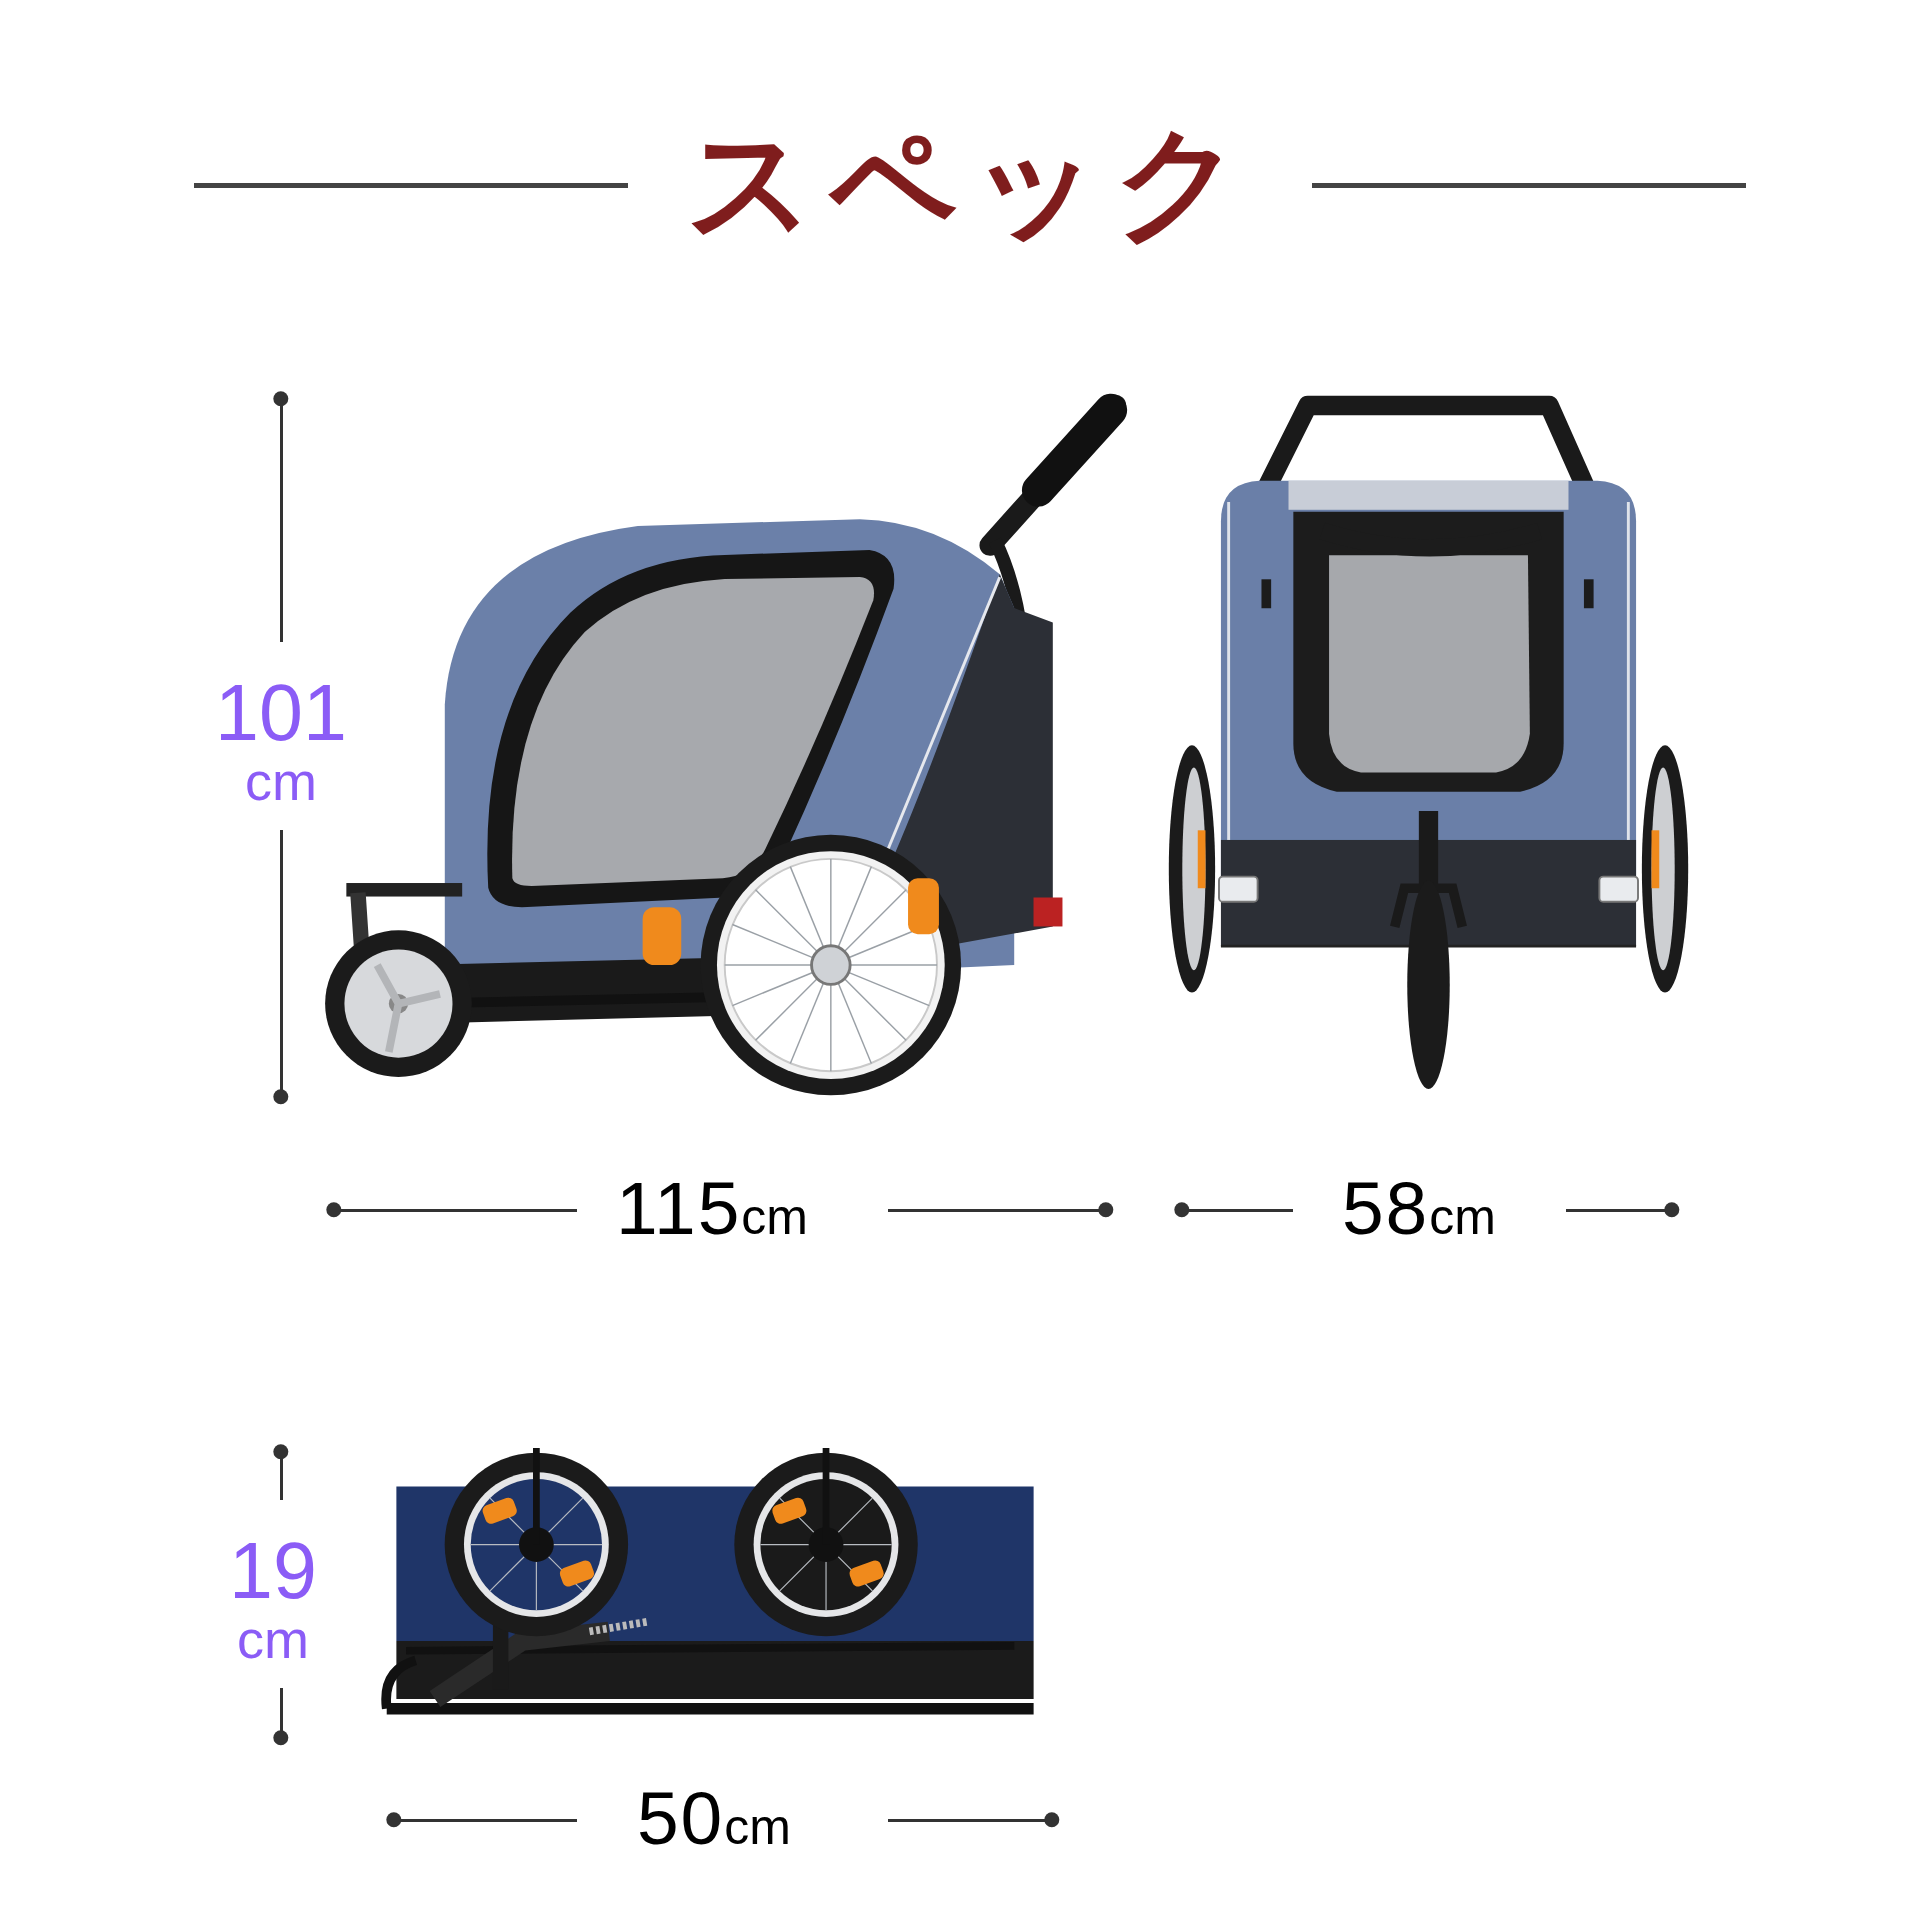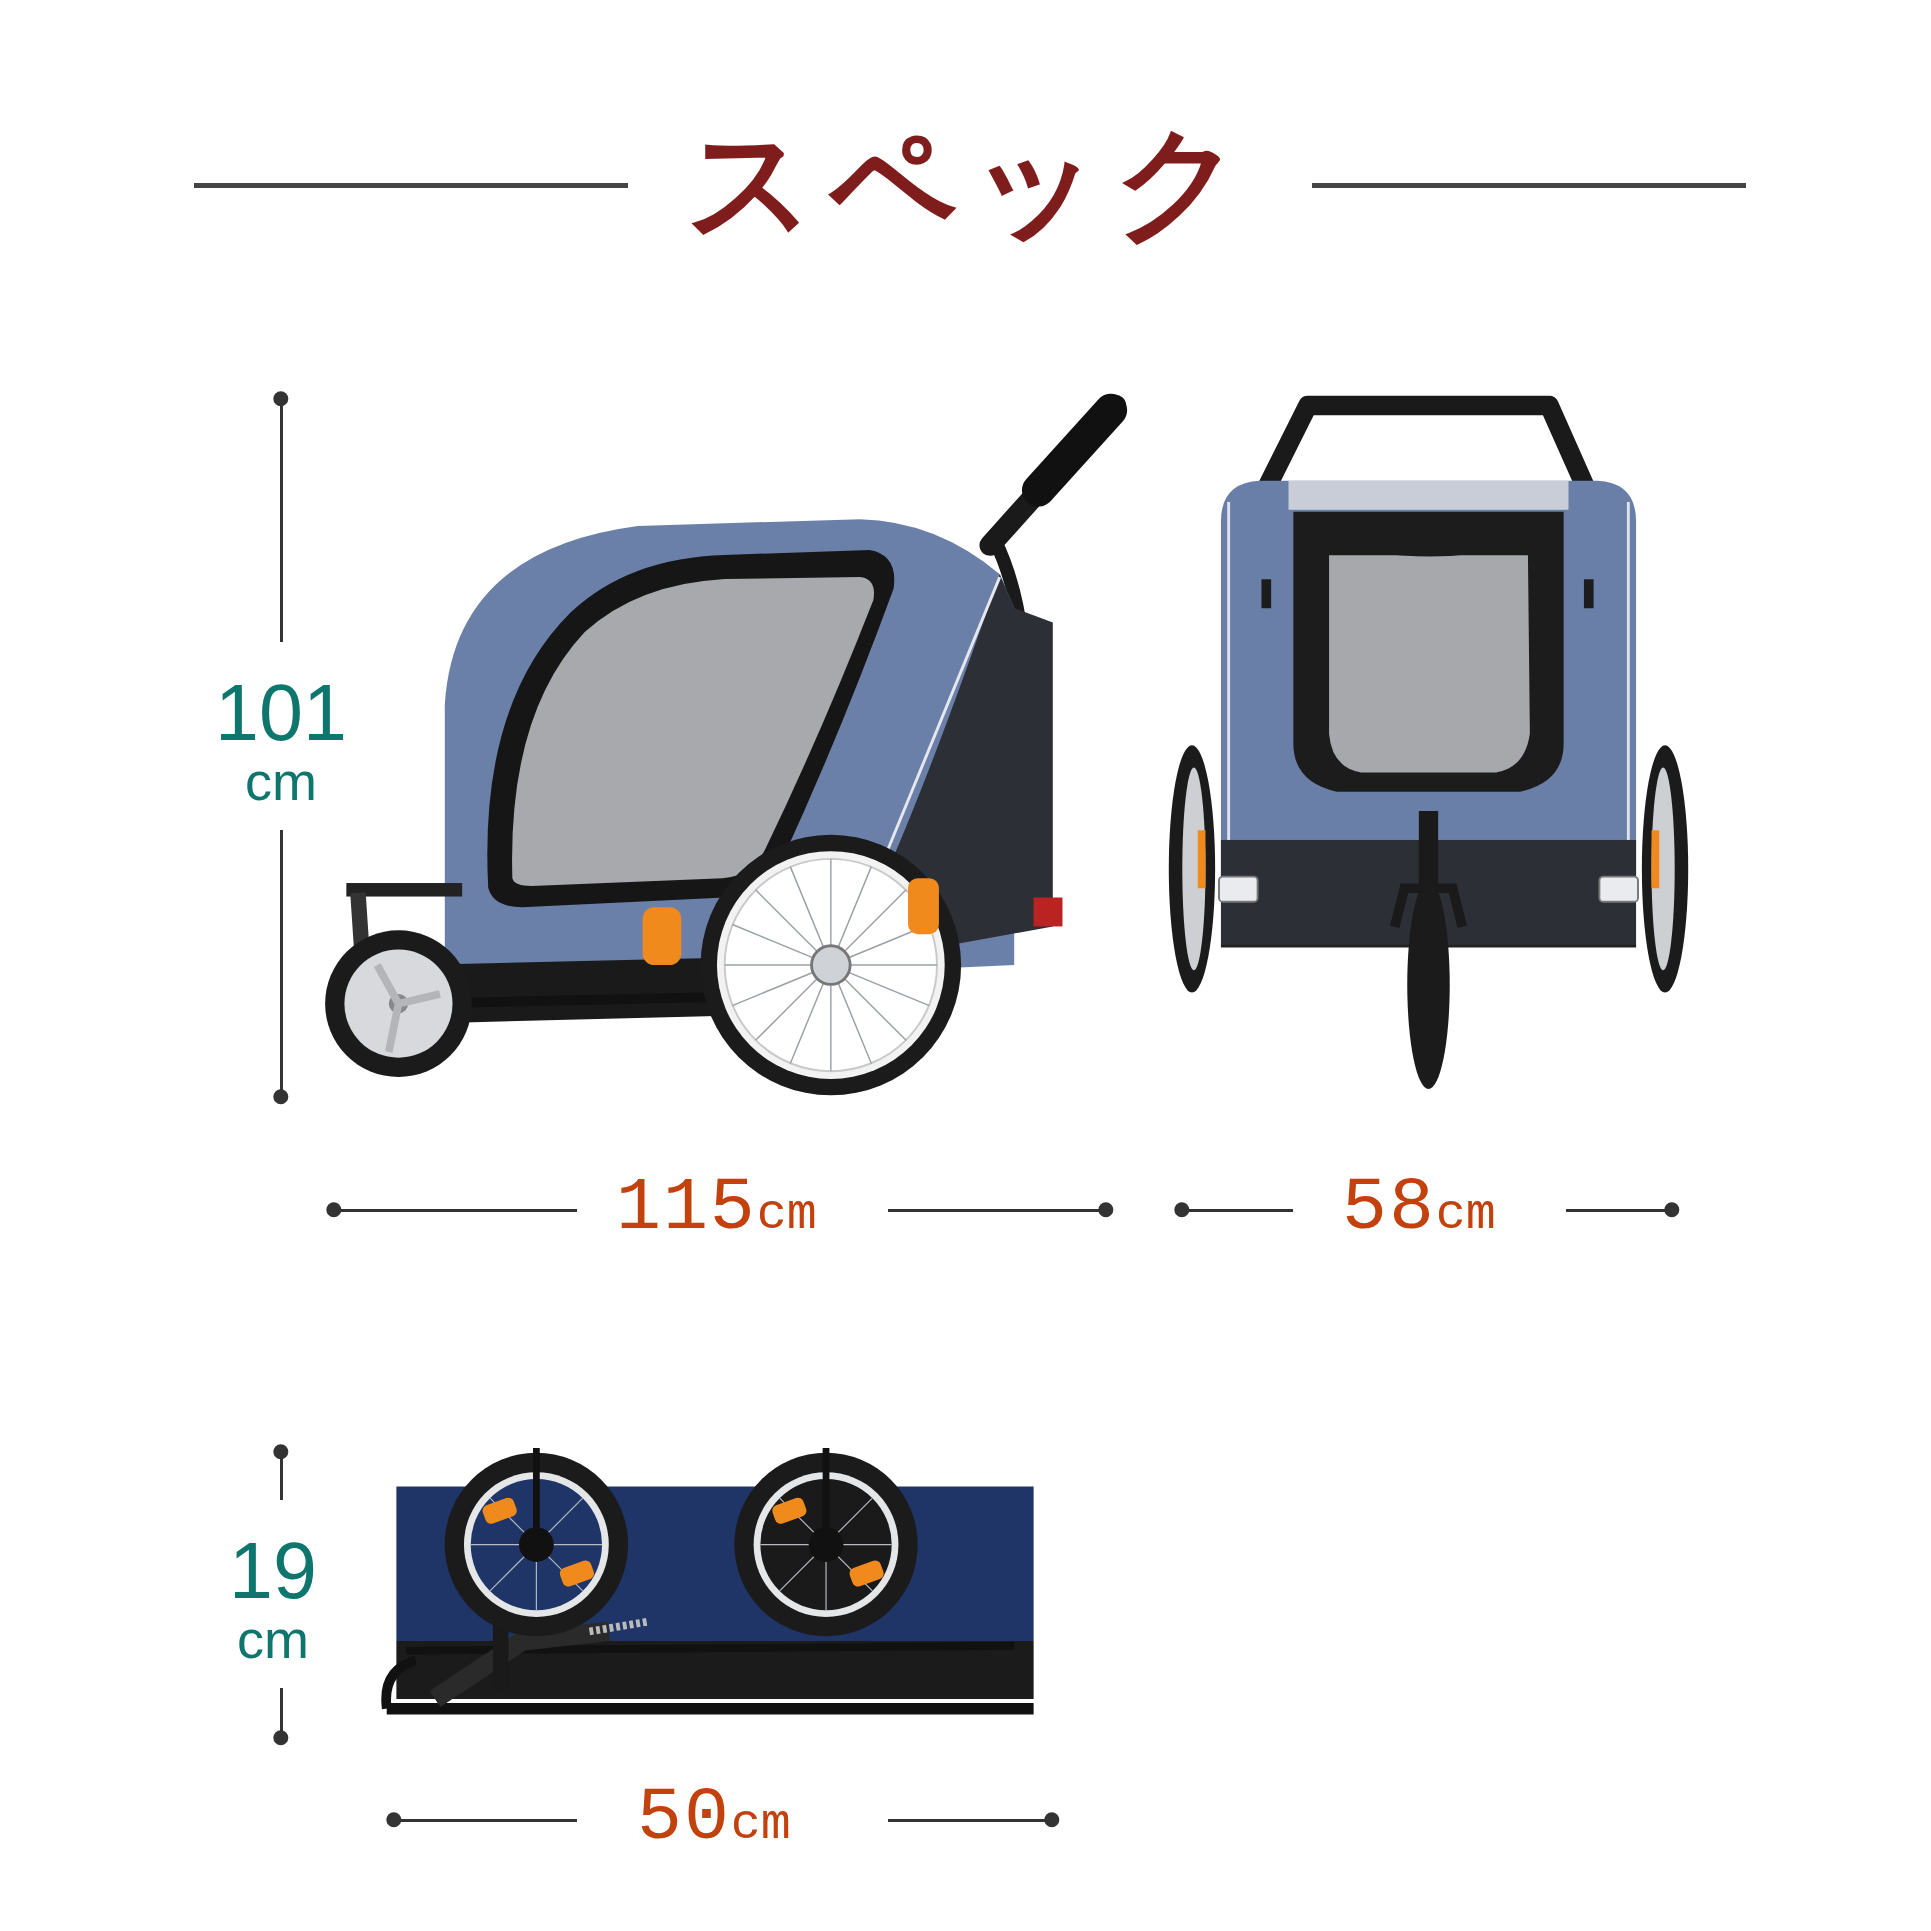--- a/index.html
+++ b/index.html
@@ -2,24 +2,24 @@
 <html><head>
 <meta charset="utf-8">
 <style>
   html, body { margin:0; padding:0; background:#ffffff; }
   body { width:1931px; height:1931px; position:relative; overflow:hidden; font-family:"Liberation Sans", sans-serif; color:#3a3a3a; }
   .hline { position:absolute; height:4.8px; background:#444; }
   .title { position:absolute; left:629px; width:684px; top:101px; height:164px; text-align:center; font-family:"DejaVu Sans", sans-serif; font-weight:bold; font-size:126px; line-height:164px; color:#7f1d1d; letter-spacing:13.5px; }
   .dim-h { position:absolute; height:2.9px; background:#333; }
   .dim-v { position:absolute; width:2.9px; background:#333; }
   .dot { position:absolute; width:15.4px; height:15.4px; border-radius:50%; background:#333; transform:translate(-50%,-50%); }
-  .num { position:absolute; font-family:Liberation Mono, monospace; color:#c2410c; line-height:1; white-space:nowrap; }
+  .num { position:absolute; font-family:Liberation Sans, sans-serif; color:#000000; line-height:1; white-space:nowrap; }
   .num .big { font-size:75px; letter-spacing:1.9px; }
   .num .unit { font-size:50px; }
-  .vlabel { position:absolute; text-align:center; color:#0f766e; font-family:"Liberation Sans", sans-serif; line-height:1; }
+  .vlabel { position:absolute; text-align:center; color:#8b5cf6; font-family:"Liberation Sans", sans-serif; line-height:1; }
   .vlabel .big { display:block; font-size:79px; }
   .vlabel .unit { display:block; font-size:54px; margin-top:1.9px; }
   .img { position:absolute; }
 </style>
 </head>
 <body>
 
 <div class="hline" style="left:194px; top:183px; width:434px;"></div>
 <div class="title">スペック</div>
 <div class="hline" style="left:1312px; top:183px; width:434px;"></div>

